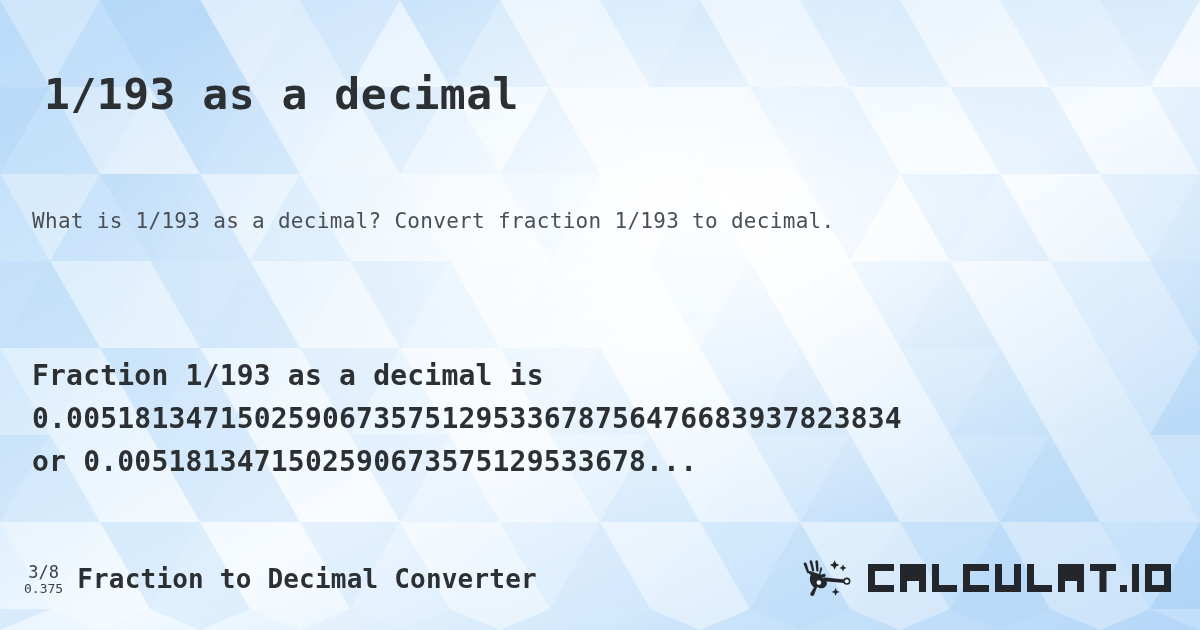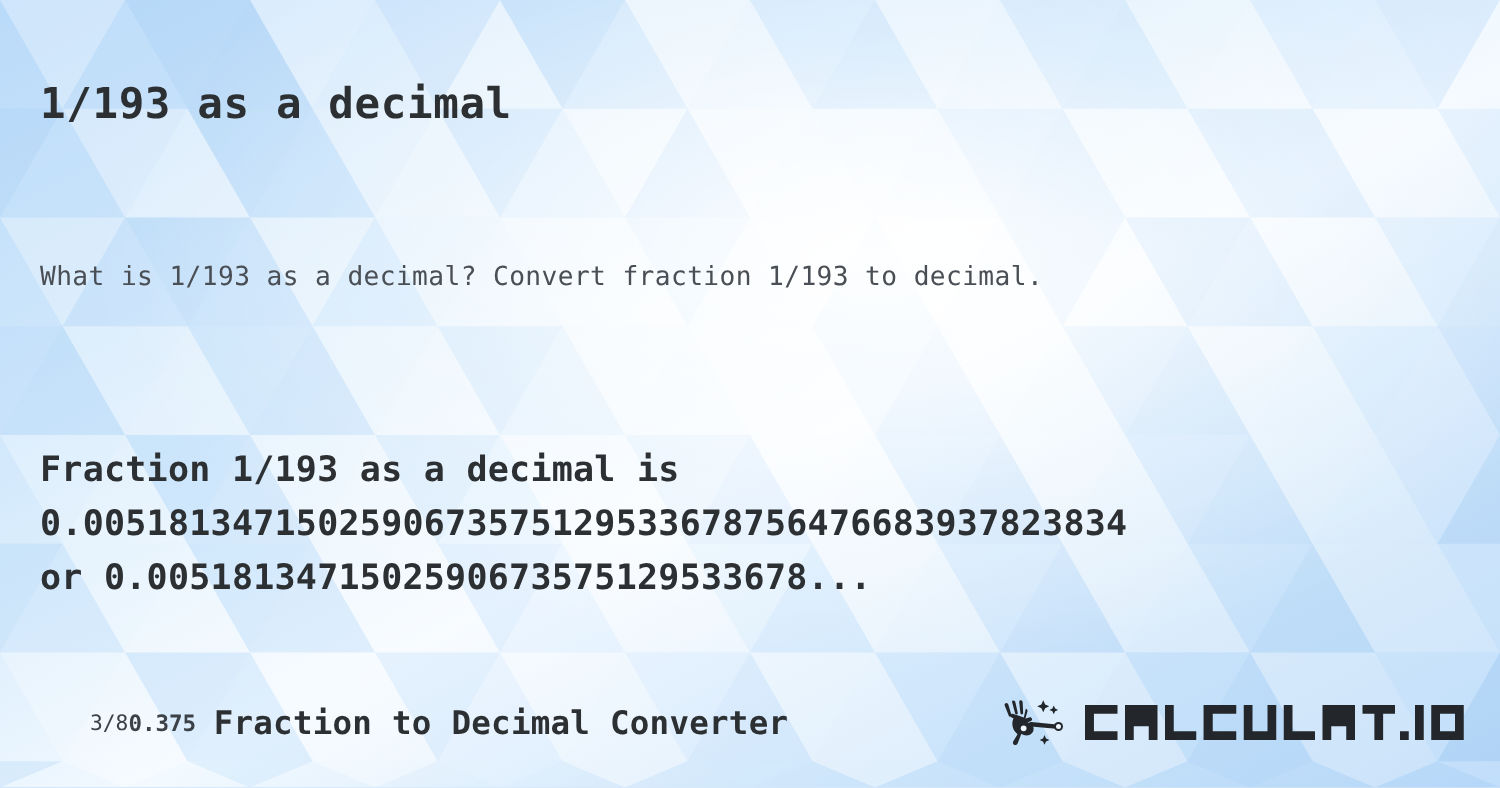--- a/index.html
+++ b/index.html
@@ -32,23 +32,23 @@
 
   #content {
     position: absolute;
     inset: 0;
     width: 1200px;
     height: 630px;
   }
 
   .title {
     position: absolute;
-    left: 32px;
+    left: 44px;
     top: 40px;
-    font-size: 34px;
+    font-size: 43px;
     font-weight: bold;
     color: #2d3033;
     letter-spacing: 0.5px;
     white-space: nowrap;
   }
 
   .subtitle {
     position: absolute;
     left: 32px;
     top: 186px;
@@ -90,37 +90,36 @@
     position: absolute;
     left: 24px;
     top: 0;
     display: flex;
     align-items: center;
     height: 62px;
   }
 
   .frac-icon {
     display: flex;
-    flex-direction: row;
+    flex-direction: column;
     align-items: center;
     justify-content: center;
     line-height: 1.05;
     color: #3c4147;
     margin-right: 14px;
     padding-top: 2px;
-    margin-left: 48px;
   }
   .frac-icon .frac-top {
     font-size: 17px;
     font-weight: normal;
     letter-spacing: 0px;
   }
   .frac-icon .frac-bottom {
-    font-size: 18px;
-    font-weight: bold;
+    font-size: 13px;
+    font-weight: normal;
     letter-spacing: 0px;
   }
 
   .footer-title {
     font-size: 26px;
     font-weight: bold;
     color: #2d3033;
     letter-spacing: 0.2px;
     white-space: nowrap;
   }

